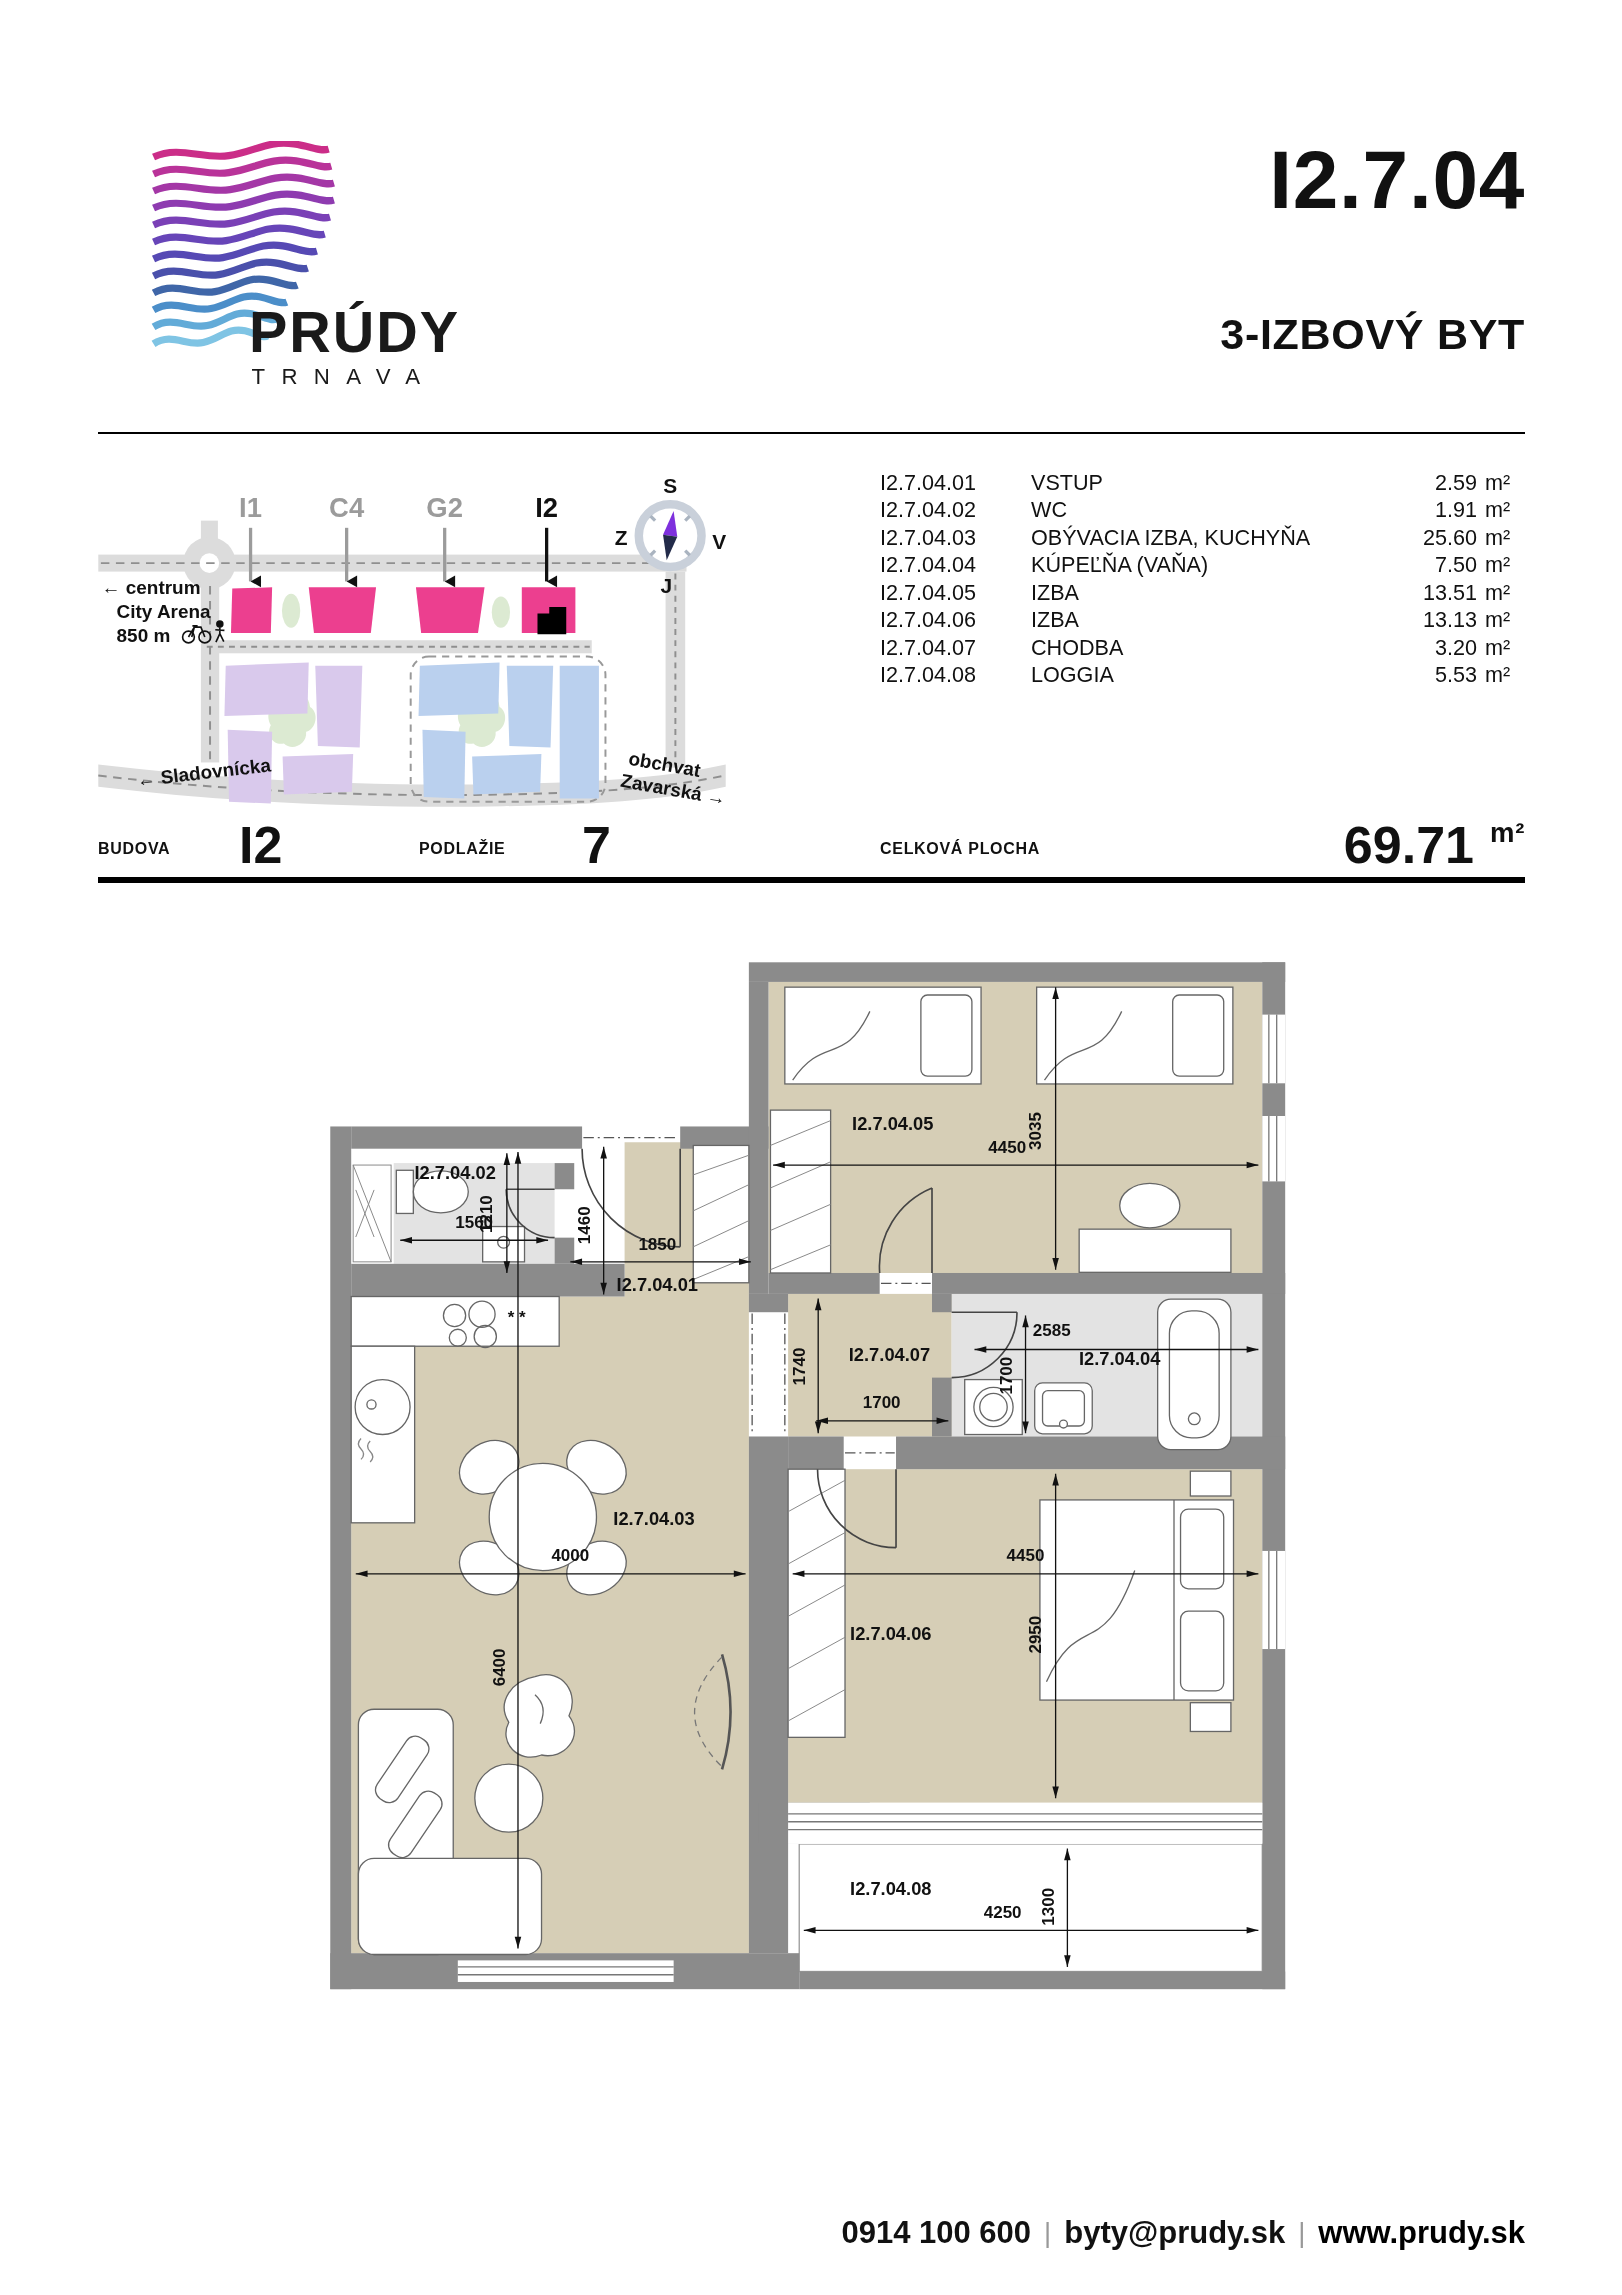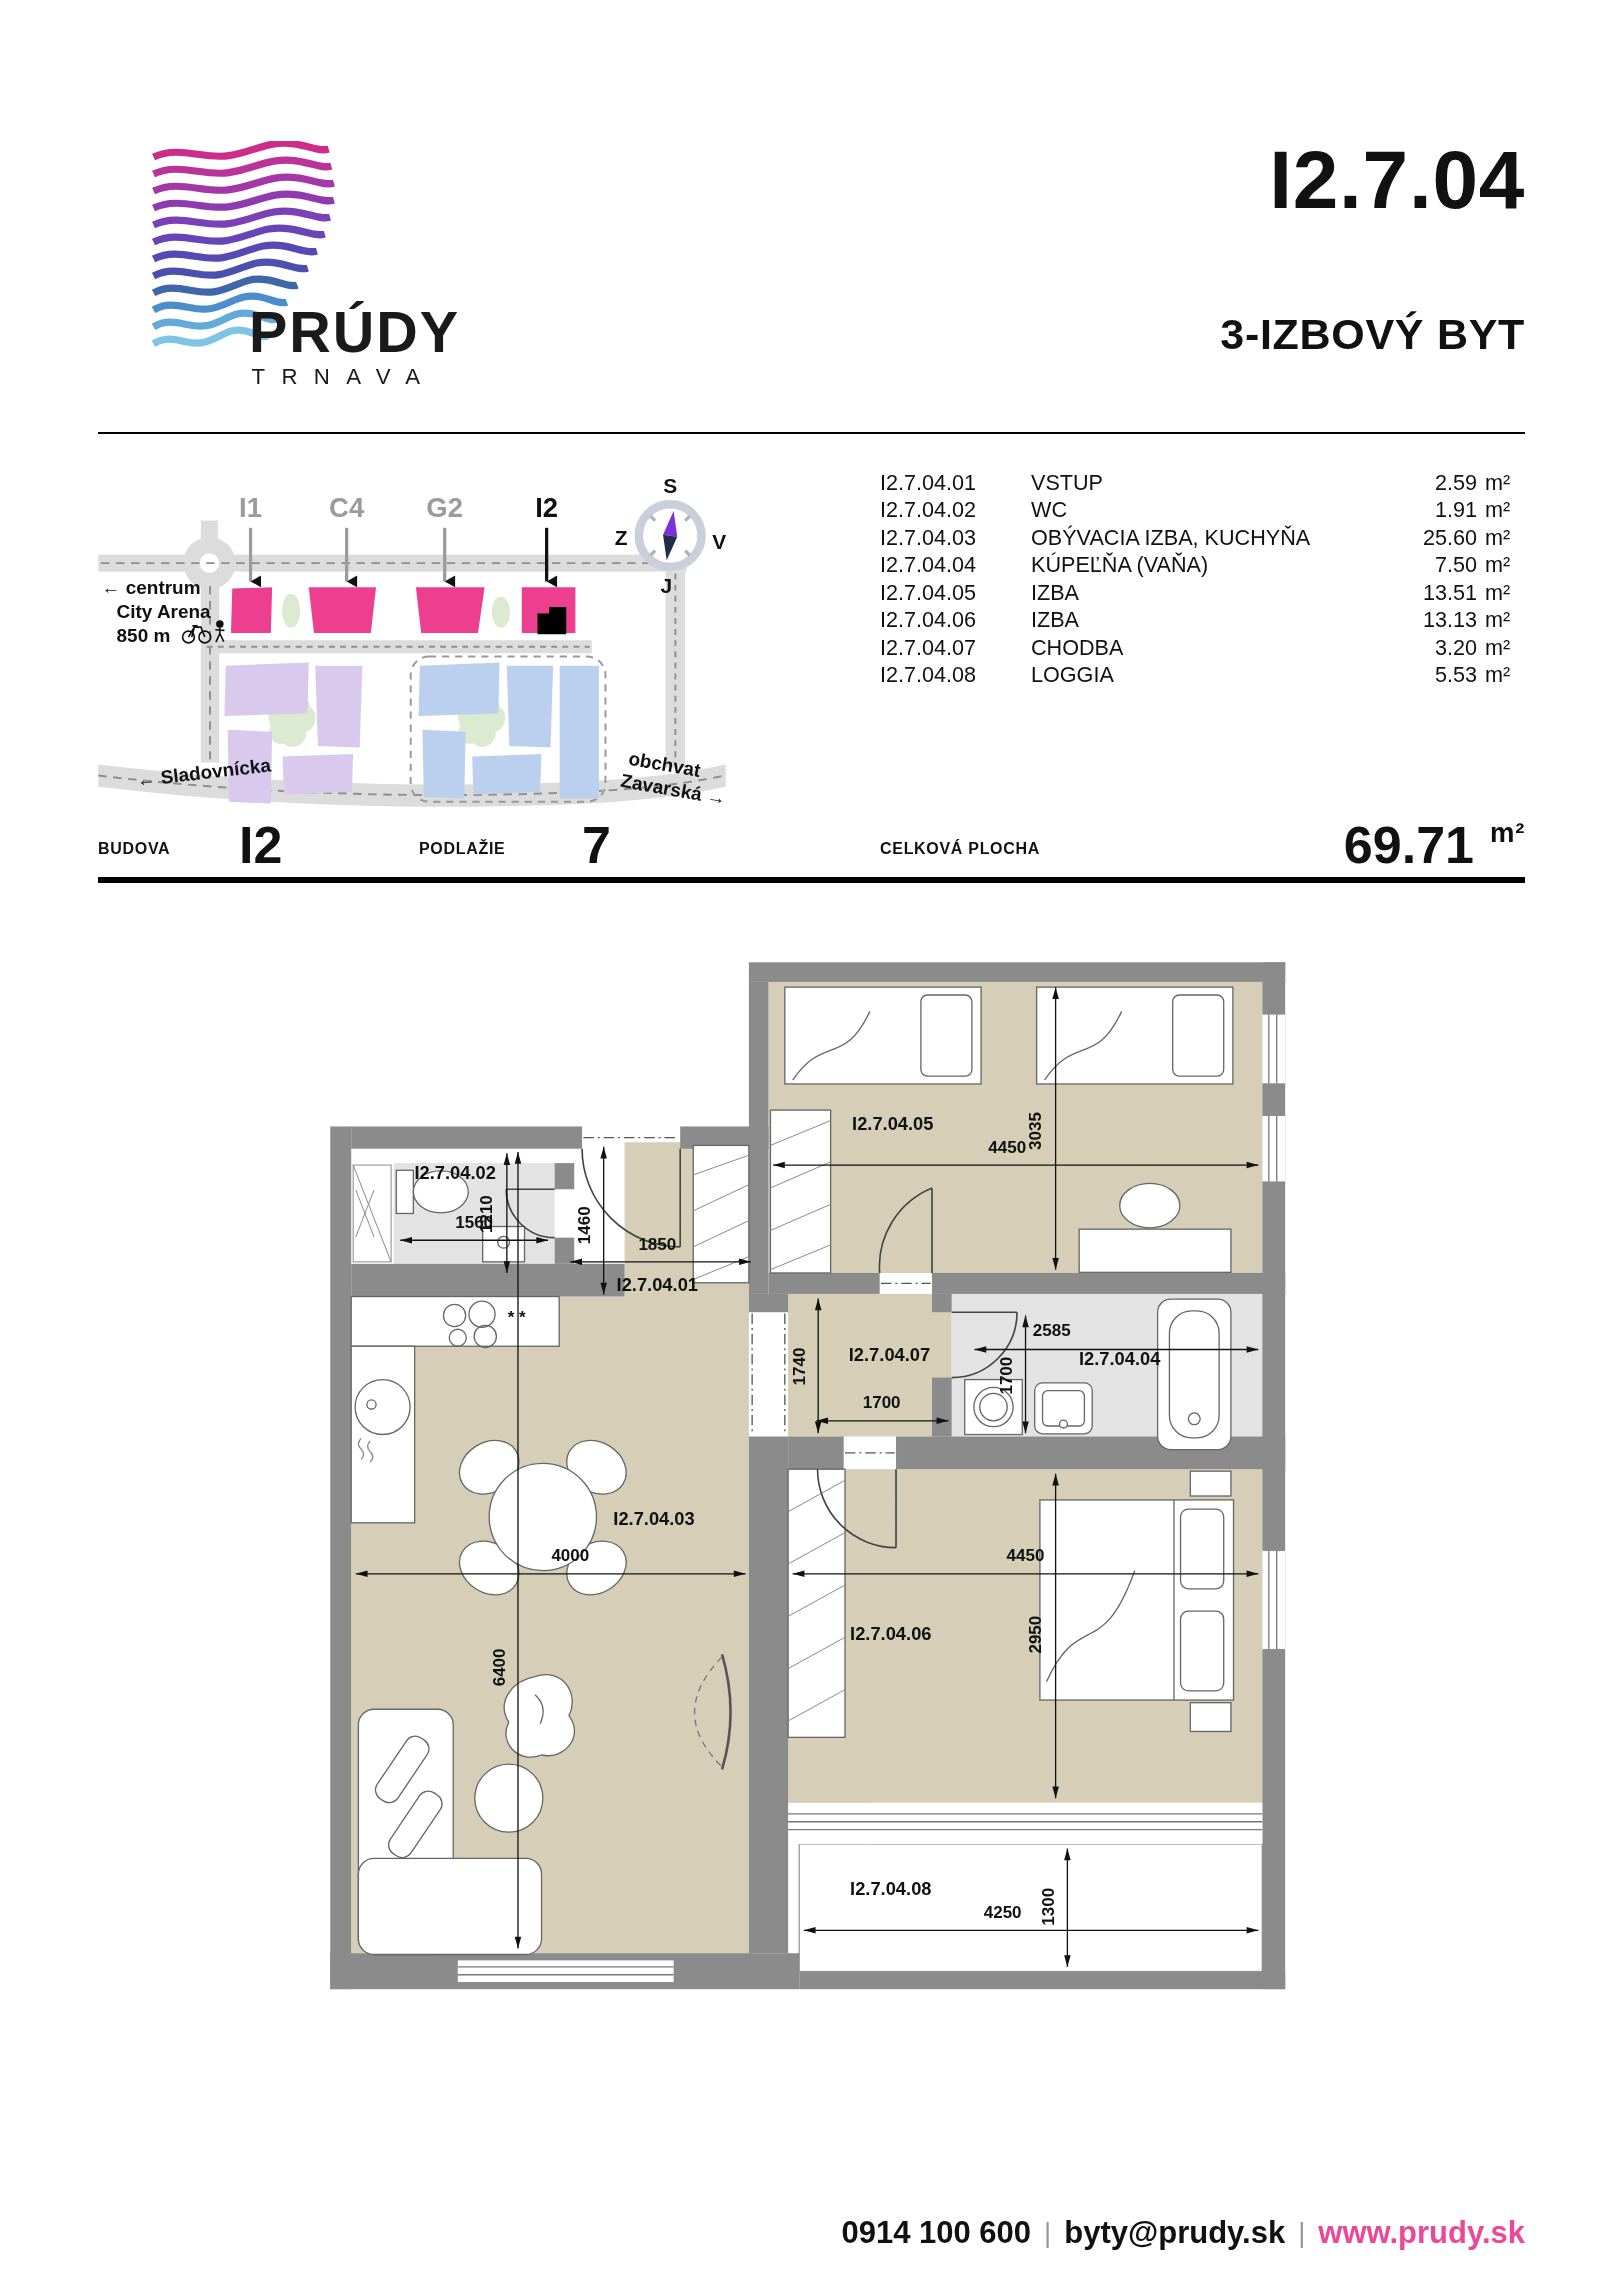--- a/index.html
+++ b/index.html
@@ -21,21 +21,21 @@
   .tarea{width:92px;text-align:right;}
   .tunit{width:43px;padding-left:7.9px;}
   
   #summary{position:absolute;left:98px;top:811px;width:1427px;height:60px;}
   #summary .slabel{position:absolute;bottom:13px;font-size:16px;font-weight:bold;letter-spacing:0.7px;}
   #summary .sval{position:absolute;bottom:0;font-size:52px;font-weight:bold;line-height:1;}
   
   #disclaimer{position:absolute;left:98px;top:2174px;font-size:16.4px;line-height:1.55;}
   #contact{position:absolute;right:98px;top:2183px;display:flex;align-items:center;gap:13px;font-size:31px;font-weight:bold;margin-top:32px;}
   #contact .sep{color:#999;font-weight:normal;font-size:27.5px;}
-  #contact .web{color:#ec4899;}
+  #contact .web{color:#000000;}
   
   .lbl{font:bold 28px "Liberation Sans",sans-serif;fill:#111;text-anchor:middle;}
   .dimt{font:bold 26px "Liberation Sans",sans-serif;fill:#111;text-anchor:middle;}
   .maplbl{font:bold 42px "Liberation Sans",sans-serif;text-anchor:middle;}
   .maptxt{font:bold 29px "Liberation Sans",sans-serif;fill:#111;}
   .cmp{font:bold 32px "Liberation Sans",sans-serif;fill:#111;text-anchor:middle;}
   .logo-brand{font:bold 88px "Liberation Sans",sans-serif;fill:#1a1a1a;letter-spacing:3px;}
   .logo-city{font:34px "Liberation Sans",sans-serif;fill:#1a1a1a;letter-spacing:25px;}
 </style>
 </head>

